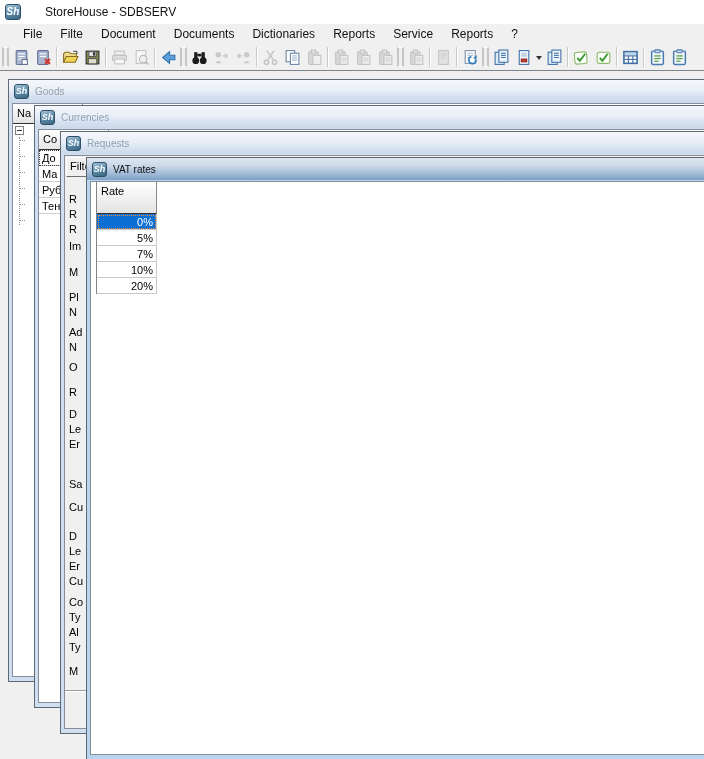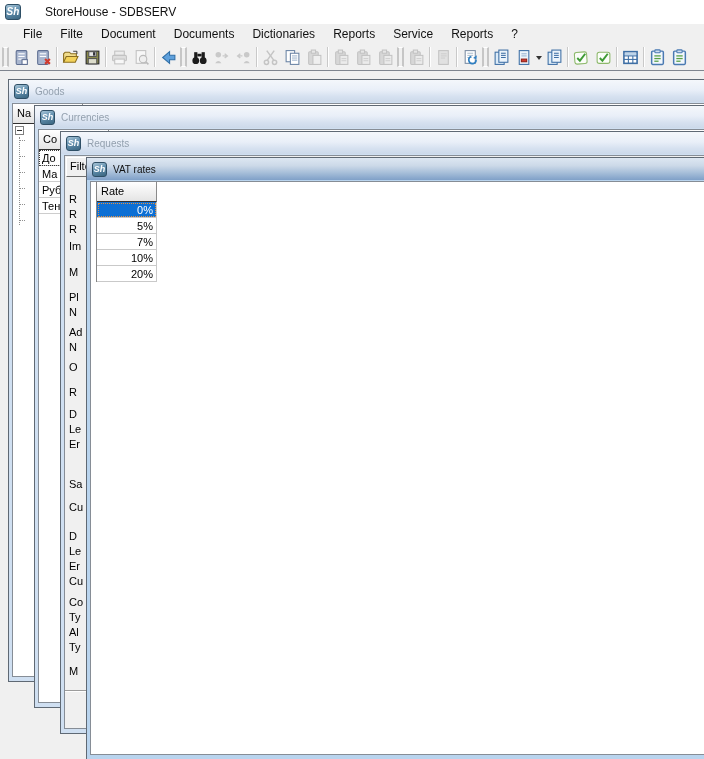--- a/index.html
+++ b/index.html
@@ -54,21 +54,21 @@
   .tree-vline { position:absolute; left:6px; top:13px; height:88px; border-left:1px dotted #8f8f8f; }
   .tree-stub { position:absolute; left:7px; width:5px; border-top:1px dotted #8f8f8f; }
   
   .filter-btn { position:absolute; left:1px; top:1px; width:26px; height:20px;
                 background:#f0f0f0; border:1px solid; border-color:#ffffff #6f6f6f #6f6f6f #ffffff;
                 font-size:11px; color:#000; padding:2px 0 0 3px; overflow:hidden; white-space:nowrap; }
   .req-label { position:absolute; left:4px; font-size:11px; color:#000; white-space:nowrap; }
   .req-sep { position:absolute; left:0; width:60px; border-top:1px solid #9c9c9c; box-shadow:0 1px 0 #fff; }
   
   .vat-table { position:absolute; left:5px; top:0; width:61px; border-left:1px solid #858585; }
-  .vat-header { height:20px; background:linear-gradient(180deg,#ffffff,#e4e4e4);
+  .vat-header { height:32px; background:linear-gradient(180deg,#ffffff,#e4e4e4);
                 border-right:1px solid #8a8a8a; border-bottom:1px solid #303030;
                 font-size:11px; padding:3px 0 7px 4px; }
   .vat-row { height:16px; font-size:11px; text-align:right; padding:2px 3px 0 0;
              border-bottom:1px solid #c9c9c9; border-right:1px solid #c9c9c9; background:#fff; }
   .vat-row.selected { background:#0c6fd4; color:#fff; outline:1px dotted #e39040; outline-offset:-2px; }
 </style>
 </head>
 <body>
 
 <div class="app-titlebar">

